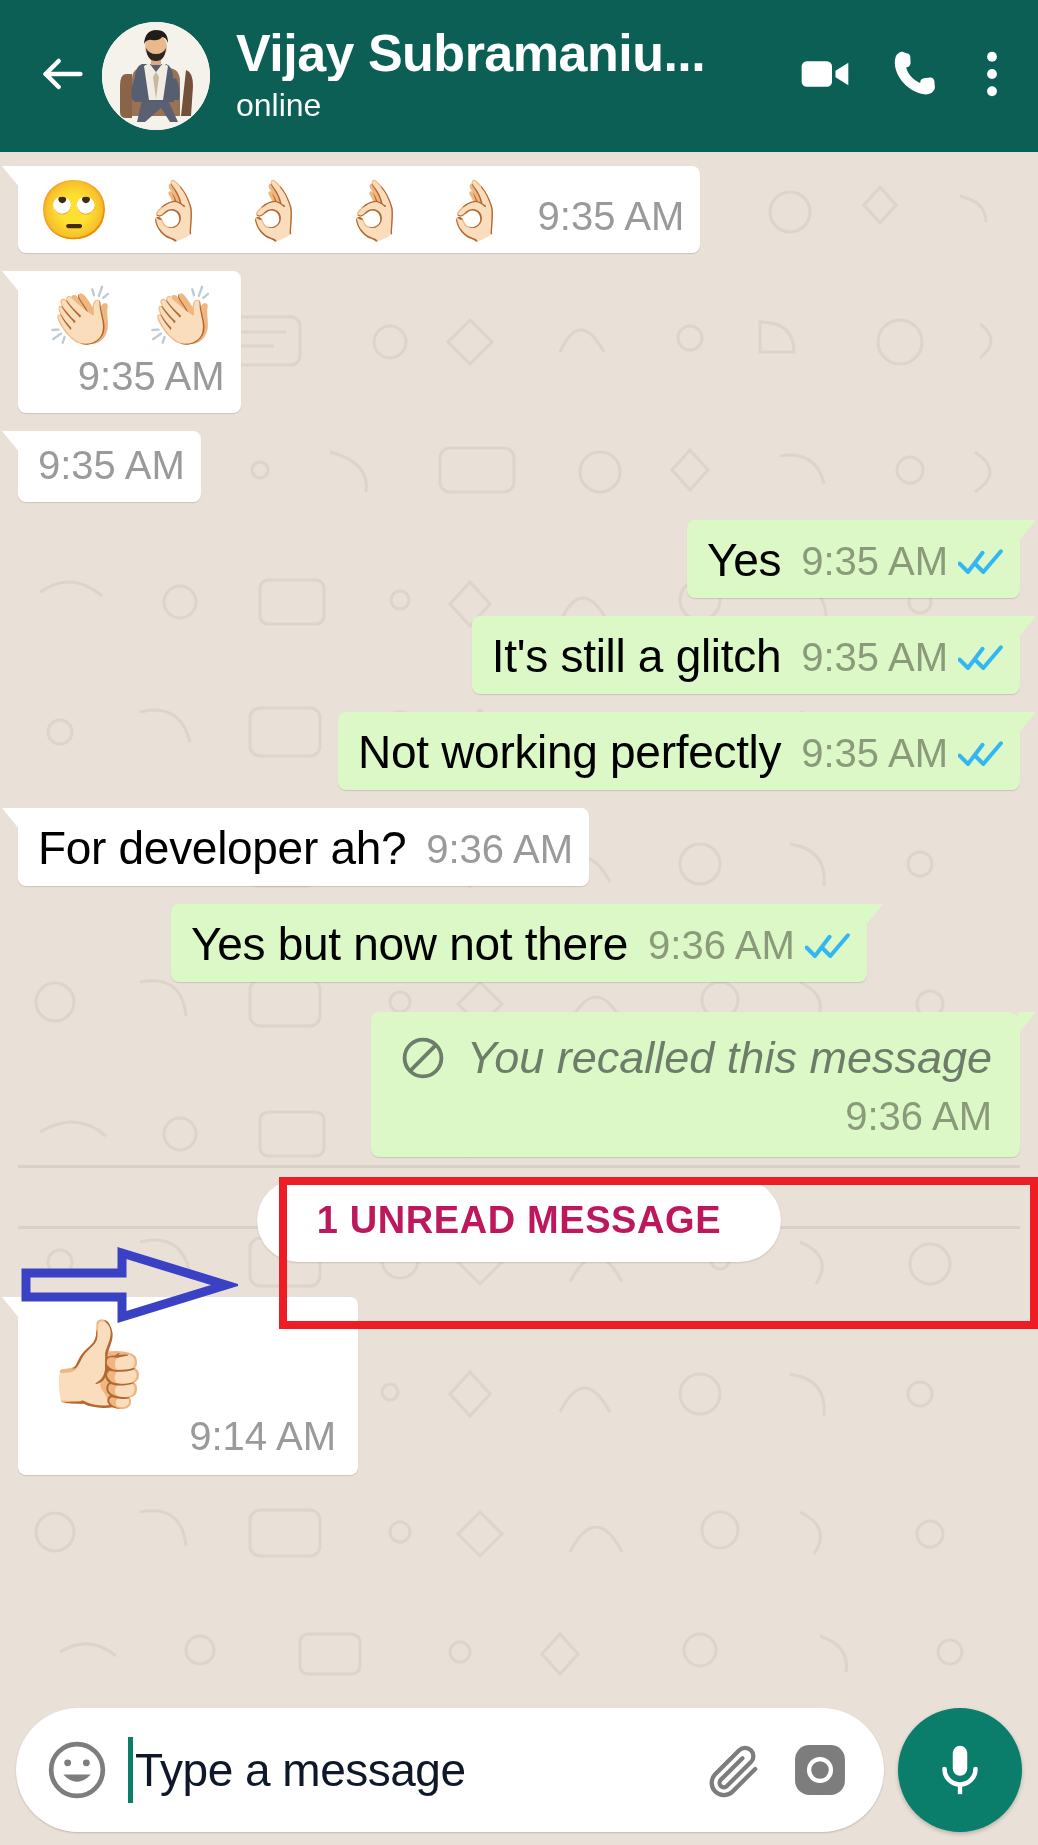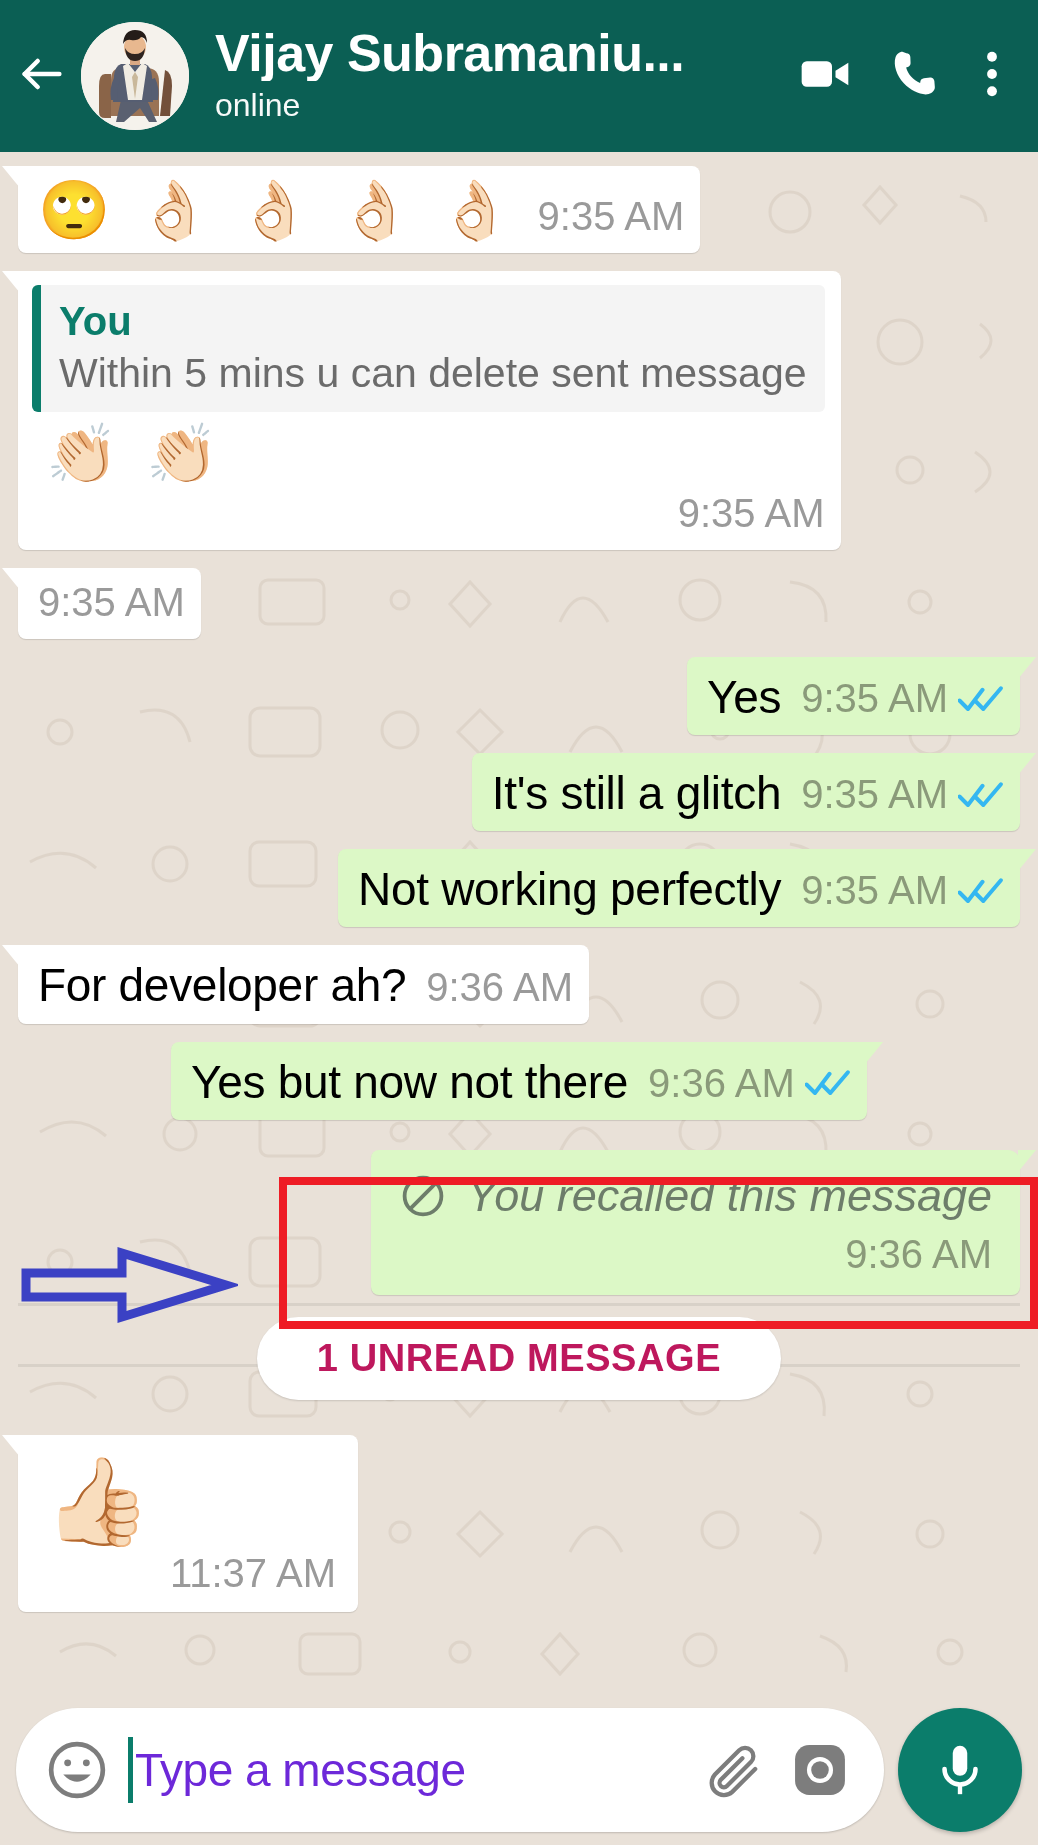--- a/index.html
+++ b/index.html
@@ -21,21 +21,21 @@
 
   
   .header {
     position: absolute;
     top: 0; left: 0;
     width: 1038px;
     height: 152px;
     background: #0b5f54;
     display: flex;
     align-items: center;
-    padding: 0 18px 0 7px;
+    padding: 0 18px 0 28px;
     z-index: 40;
   }
   .back-btn {
     width: 70px; height: 70px;
     flex: 0 0 70px;
     display: flex; align-items: center; justify-content: center;
     cursor: pointer;
   }
   .back-btn svg { width: 52px; height: 52px; }
 
@@ -299,21 +299,21 @@
     height: 100%;
   }
   .caret {
     width: 5px;
     height: 66px;
     background: #0b7d6b;
     flex: 0 0 auto;
   }
   .placeholder {
     font-size: 46px;
-    color: #6d28d9;
+    color: #0f172a;
     white-space: nowrap;
     padding-left: 2px;
     letter-spacing: -0.5px;
   }
   .attach-btn, .camera-btn { flex: 0 0 auto; cursor: pointer; }
   .attach-btn svg { width: 64px; height: 64px; display:block; }
   .camera-btn svg { width: 68px; height: 68px; display:block; }
   .mic-btn {
     flex: 0 0 auto;
     width: 124px; height: 124px;
@@ -531,24 +531,20 @@
             <span class="emoji-line">🙄 👌🏻 👌🏻 👌🏻 👌🏻</span>
             <span class="meta">
               <span class="time">9:35 AM</span>
             </span>
           </div>
         </div>
       </div>
 
       <div class="row in">
         <div class="bubble in" style="padding:14px 16px 10px 14px;">
-          <div class="quote">
-            <div class="quote-author">You</div>
-            <div class="quote-text">Within 5 mins u can delete sent message</div>
-          </div>
           <div class="emoji-line" style="padding-left:14px;">👏🏻 👏🏻</div>
           <div class="meta right">
             <span class="time">9:35 AM</span>
           </div>
         </div>
       </div>
 
       <div class="row in">
         <div class="bubble in">
           <div class="line">
@@ -658,21 +654,21 @@
       <div class="unread-wrap">
         <div class="divider-line" style="top:-14px;"></div>
         <div class="unread-pill">1 UNREAD MESSAGE</div>
       </div>
       <div style="position:relative;height:3px;background:rgba(0,0,0,0.07);margin-top:-36px;"></div>
 
       <div class="row in" style="margin-top:68px;">
         <div class="bubble in" style="padding:18px 22px 12px 26px;min-width:340px;">
           <div class="emoji-line" style="font-size:86px;">👍🏻</div>
           <div class="meta right" style="margin-top:2px;">
-            <span class="time">11:37 AM</span>
+            <span class="time">9:14 AM</span>
           </div>
         </div>
       </div>
 
     </div>
   </div>
 
   <div class="annot-box"></div>
 
   <div class="annot-arrow">

